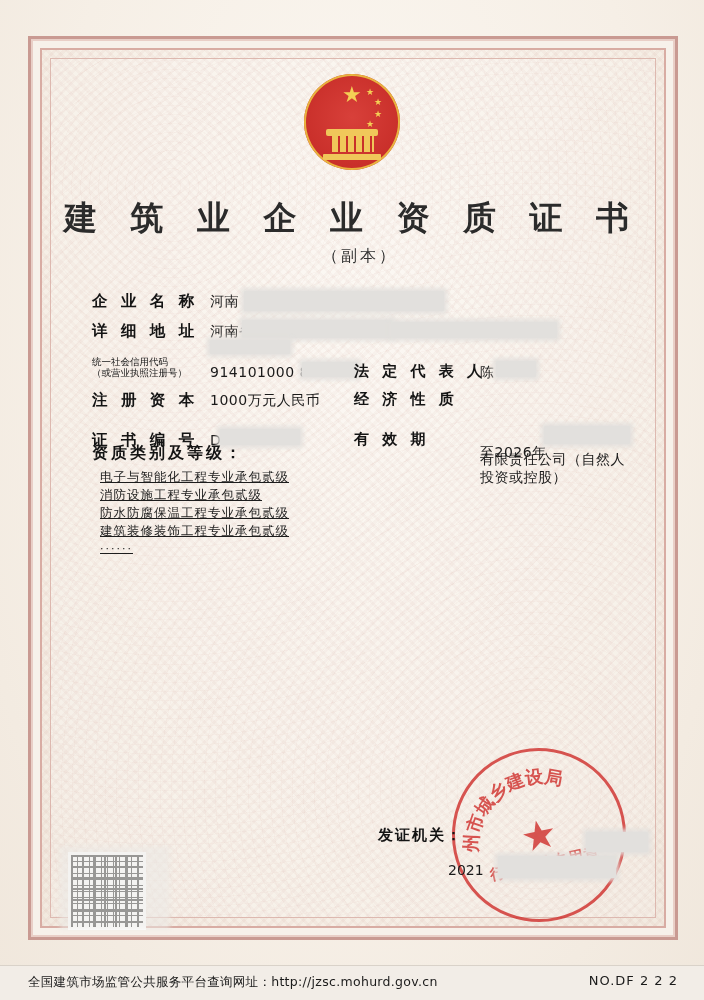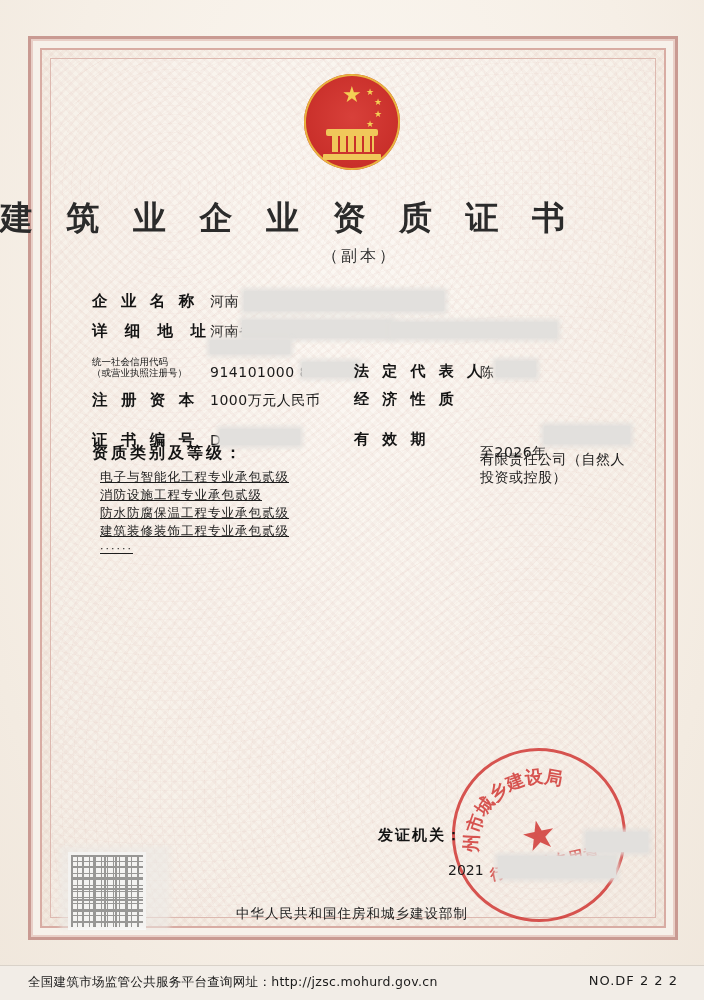--- a/index.html
+++ b/index.html
@@ -63,21 +63,21 @@
     bottom:10px;width:58px;height:6px;background:#f0c75a;border-radius:1px;
   }
   .gate-cols{
     position:absolute;left:50%;transform:translateX(-50%);
     bottom:18px;width:44px;height:16px;
     background:repeating-linear-gradient(90deg,#c92f2a 0 2px, #f0c75a 2px 8px);
   }
 
   
   .title{
-    position:absolute;left:0;right:0;top:196px;text-align:left;
+    position:absolute;left:0;right:0;top:196px;text-align:center;
     font-size:33px;letter-spacing:11px;font-weight:bold;color:#2b2b2b;
     font-family:"DejaVu Sans","Liberation Sans",sans-serif;
   }
   .subtitle{
     position:absolute;left:0;right:0;top:246px;text-align:center;
     font-size:16px;letter-spacing:3px;color:#333;margin-left:16px;
   }
 
   
   .fields{
@@ -206,21 +206,21 @@
 
     <div class="row">
       <span class="lbl" style="top:1px;">企 业 名 称</span>
       <span class="val" style="left:118px;top:3px;">
         <span>河南                        公司</span>
       </span>
       <span class="redact" style="position:absolute;left:152px;top:1px;width:200px;height:20px;"></span>
     </div>
 
     <div class="row">
-      <span class="lbl" style="top:1px;font-family:Liberation Mono, monospace;">详 细 地 址</span>
+      <span class="lbl" style="top:1px;">详 细 地 址</span>
       <span class="val" style="left:118px;top:3px;">河南省</span>
       <span class="redact" style="position:absolute;left:150px;top:0px;width:150px;height:18px;"></span>
       <span class="redact" style="position:absolute;left:300px;top:2px;width:165px;height:16px;"></span>
       <span class="redact" style="position:absolute;left:118px;top:20px;width:80px;height:14px;"></span>
     </div>
 
     <div class="row" style="height:34px;">
       <span class="lbl sm" style="top:6px;">
         <span>统一社会信用代码</span><br>
         <span>（或营业执照注册号）</span>
@@ -272,21 +272,20 @@
     </svg>
     <span class="seal-star">★</span>
     <div class="seal-bottom">行政审批专用章</div>
   </div>
 
   <div class="issuer">发证机关：</div>
   <div class="issue-date">2021</div>
   <span class="redact" style="position:absolute;left:498px;top:856px;width:118px;height:22px;"></span>
   <span class="redact" style="position:absolute;left:586px;top:832px;width:62px;height:20px;"></span>
 
-  <div class="footer-org">中华人民共和国住房和城乡建设部制</div>
 
   <div class="qr">
     <div class="qr-inner"></div>
   </div>
   <div class="qr-blur"></div>
 
   <div class="bottombar">
     <div class="bottom-left">全国建筑市场监管公共服务平台查询网址：http://jzsc.mohurd.gov.cn</div>
     <div class="bottom-right">NO.DF  2 2      2</div>
   </div>

